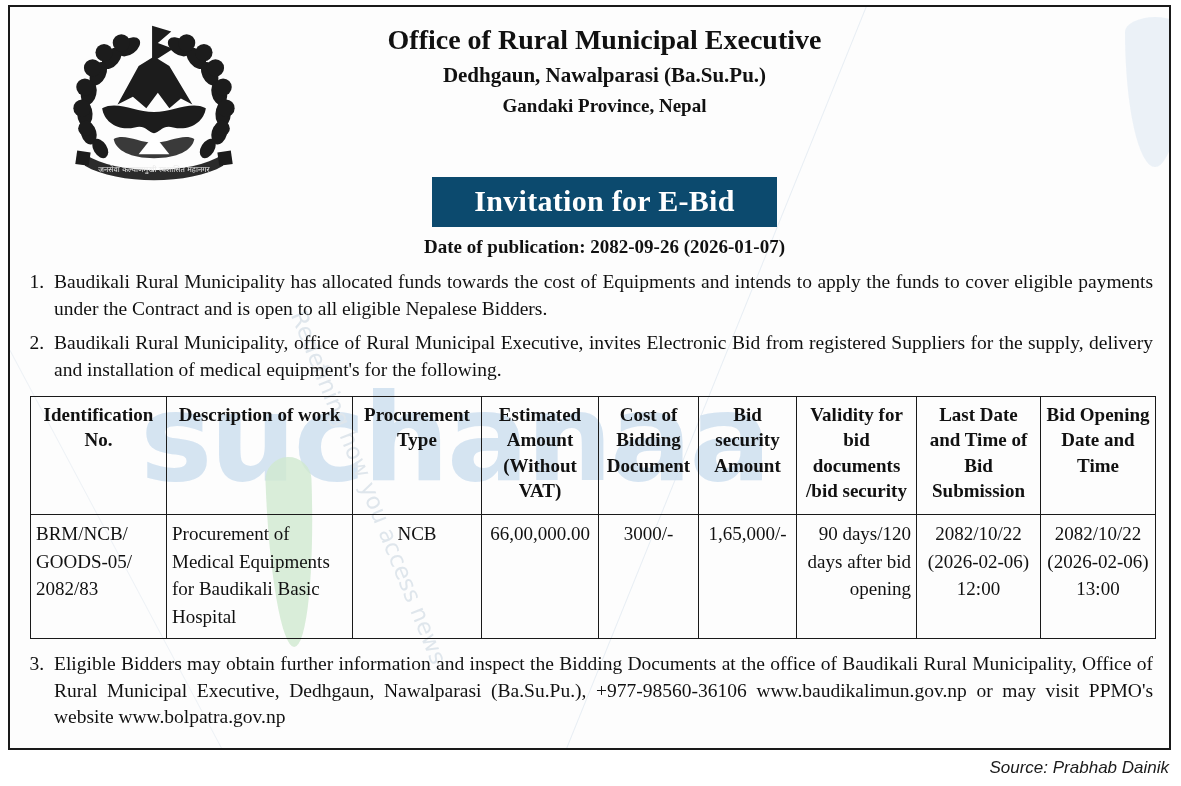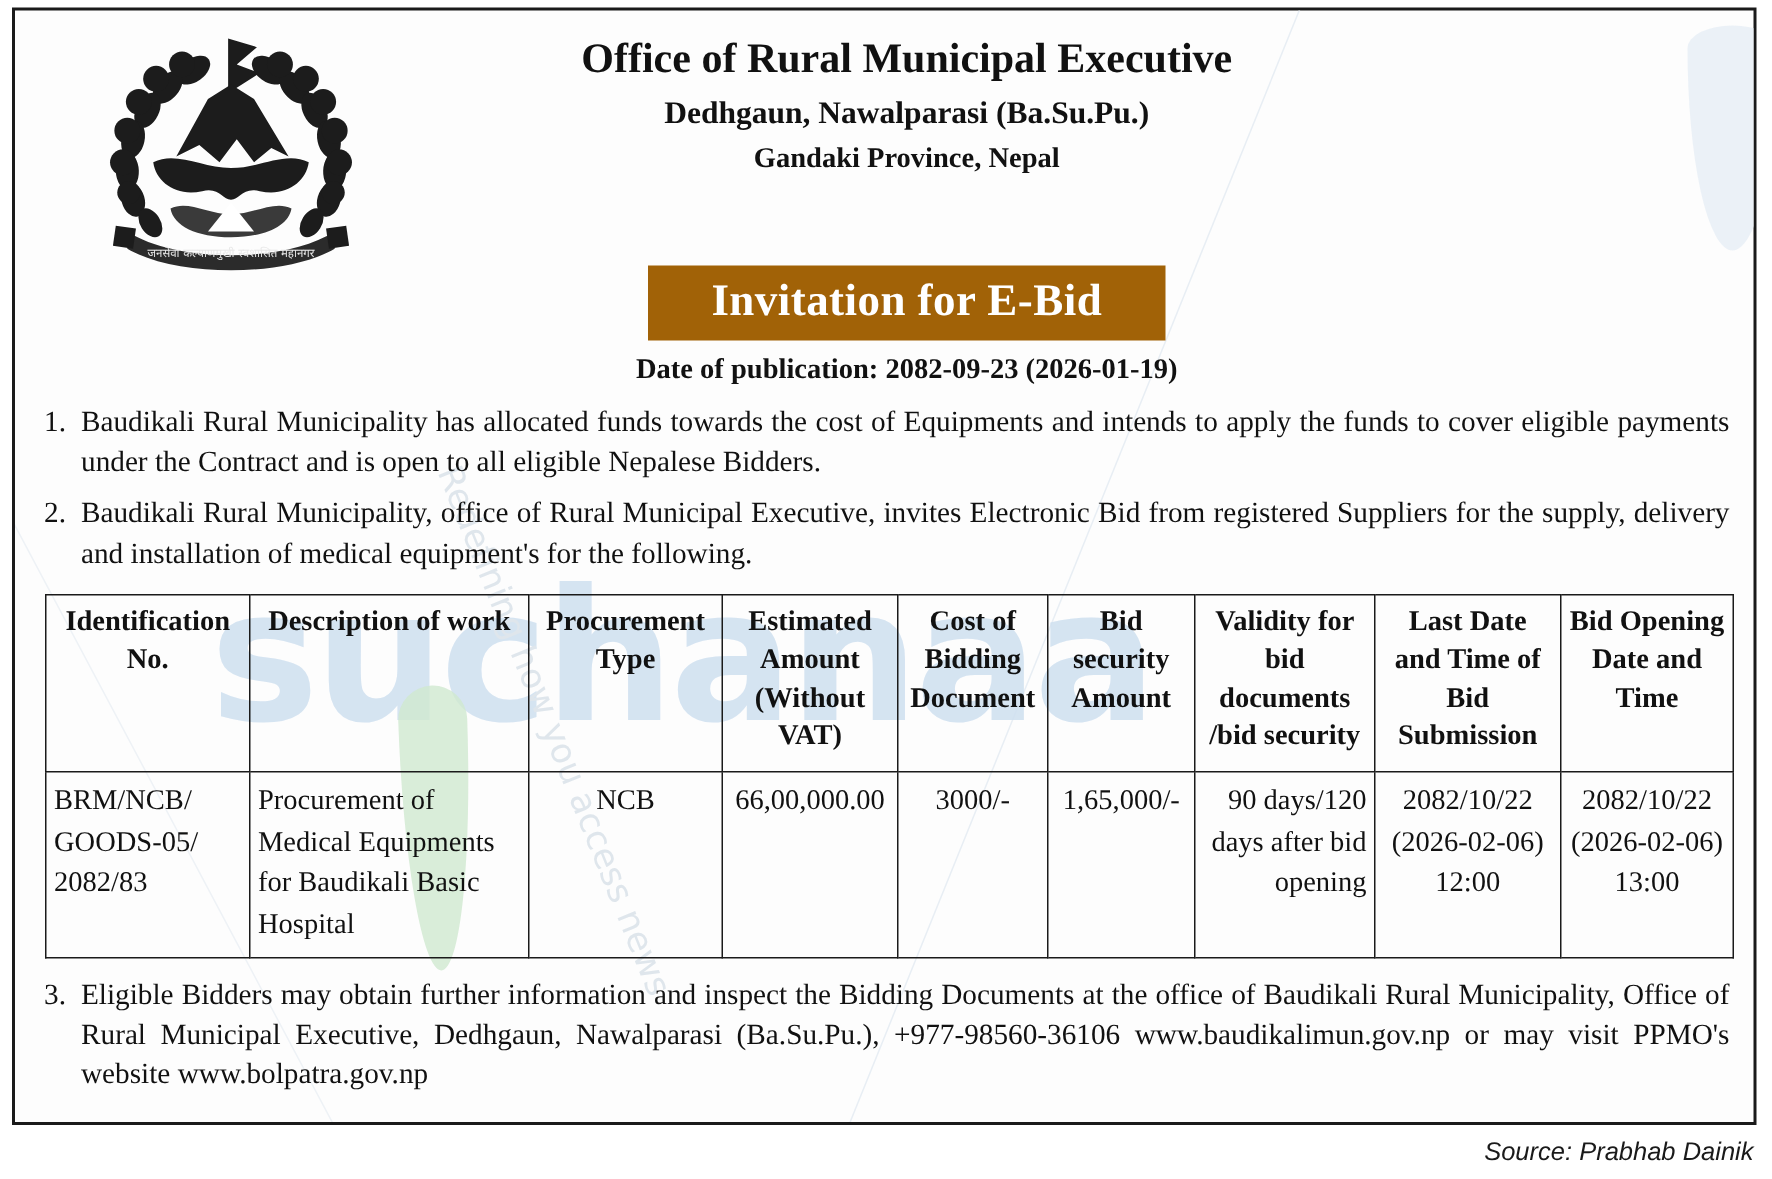--- a/index.html
+++ b/index.html
@@ -145,21 +145,21 @@
 
   
   #banner-wrap {
     text-align: center;
     padding-left: 150px;
     padding-right: 120px;
     margin-top: 2px;
   }
   #banner-title {
     display: inline-block;
-    background: #a16207;
+    background: #0c4a6e;
     color: #ffffff;
     font-size: 30px;
     font-weight: bold;
     padding: 7px 42px 9px 42px;
     letter-spacing: .3px;
   }
   #publication-date {
     text-align: center;
     padding-left: 150px;
     padding-right: 120px;
@@ -334,21 +334,21 @@
       <div id="header-titles">
         <div id="office-name">Office of Rural Municipal Executive</div>
         <div id="address-line">Dedhgaun, Nawalparasi (Ba.Su.Pu.)</div>
         <div id="province-line">Gandaki Province, Nepal</div>
       </div>
     </div>
 
     <div id="banner-wrap">
       <span id="banner-title">Invitation for E-Bid</span>
     </div>
-    <div id="publication-date">Date of publication: 2082-09-23 (2026-01-19)</div>
+    <div id="publication-date">Date of publication: 2082-09-26 (2026-01-07)</div>
 
     <div class="clause" id="clause-1">
       <div class="clause-num">1.</div>
       <div class="clause-text">Baudikali Rural Municipality has allocated funds towards the cost of Equipments and intends to apply the funds to cover eligible payments under the Contract and is open to all eligible Nepalese Bidders.</div>
     </div>
 
     <div class="clause" id="clause-2">
       <div class="clause-num">2.</div>
       <div class="clause-text">Baudikali Rural Municipality, office of Rural Municipal Executive, invites Electronic Bid from registered Suppliers for the supply, delivery and installation of medical equipment's for the following.</div>
     </div>

